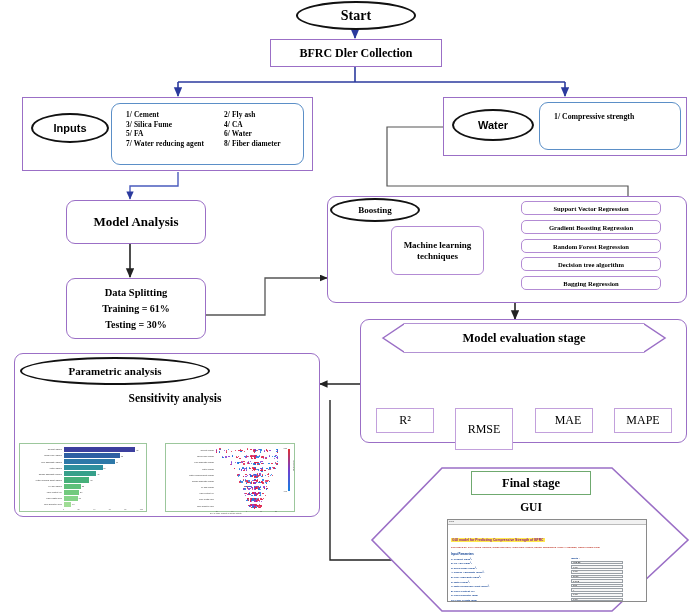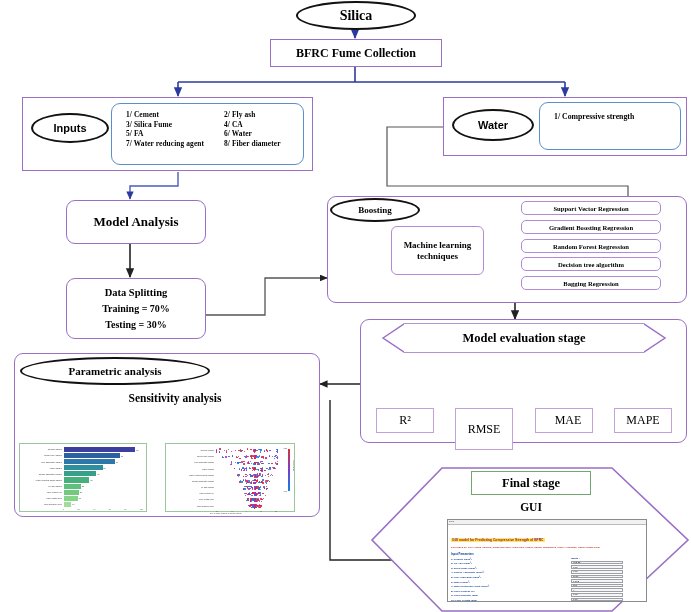--- a/index.html
+++ b/index.html
@@ -105,25 +105,25 @@
 
     <line x1="175" y1="402" x2="175" y2="425" stroke="#222" stroke-width="1.3"></line>
     <line x1="80" y1="425" x2="272" y2="425" stroke="#222" stroke-width="1.3"></line>
     <line x1="80" y1="425" x2="80" y2="440" stroke="#222" stroke-width="1.3" marker-end="url(#ar-black)"></line>
     <line x1="272" y1="425" x2="272" y2="440" stroke="#222" stroke-width="1.3" marker-end="url(#ar-black)"></line>
 
     <path d="M330,400 L330,452 L330,560 L420,560" fill="none" stroke="#222" stroke-width="1.4" marker-end="url(#ar-black)"></path>
   </svg>
 
   <div class="node ellipse" style="left:296px;top:1px;width:120px;height:29px;font-size:14px;">
-    <span>Silica</span>
+    <span>Start</span>
   </div>
 
   <div class="node pbox" style="left:270px;top:39px;width:172px;height:28px;font-size:12px;font-weight:bold;">
-    <span>BFRC Fume Collection</span>
+    <span>BFRC Dler Collection</span>
   </div>
 
   <div class="node pbox" style="left:22px;top:97px;width:291px;height:74px;"></div>
   <div class="node ellipse" style="left:31px;top:113px;width:78px;height:30px;font-size:11px;
               font-family:'Liberation Sans',sans-serif;">
     <span>Inputs</span>
   </div>
   <div class="bluebox in-list" style="left:111px;top:103px;width:193px;height:62px;">
     <div>
       <div class="row">
@@ -154,21 +154,21 @@
     <div>1/ Compressive strength</div>
   </div>
 
   <div class="node pbox-r" style="left:66px;top:200px;width:140px;height:44px;font-size:13px;font-weight:bold;">
     <span>Model Analysis</span>
   </div>
 
   <div class="node pbox-r" style="left:66px;top:278px;width:140px;height:61px;flex-direction:column;
               justify-content:center;gap:5px;font-weight:bold;">
     <span style="font-size:10.5px;">Data Splitting</span>
-    <span style="font-size:10px;">Training = 70%</span>
+    <span style="font-size:10px;">Training = 61%</span>
     <span style="font-size:10px;">Testing = 30%</span>
   </div>
 
   <div class="node pbox-r" style="left:327px;top:196px;width:360px;height:107px;"></div>
   <div class="node ellipse" style="left:330px;top:198px;width:90px;height:24px;font-size:9px;">
     <span>Boosting</span>
   </div>
   <div class="node" style="left:391px;top:226px;width:93px;height:49px;border:1.3px solid #B38BD4;
               border-radius:6px;font-size:9px;font-weight:bold;line-height:11px;">
     <span>Machine learning techniques</span>

